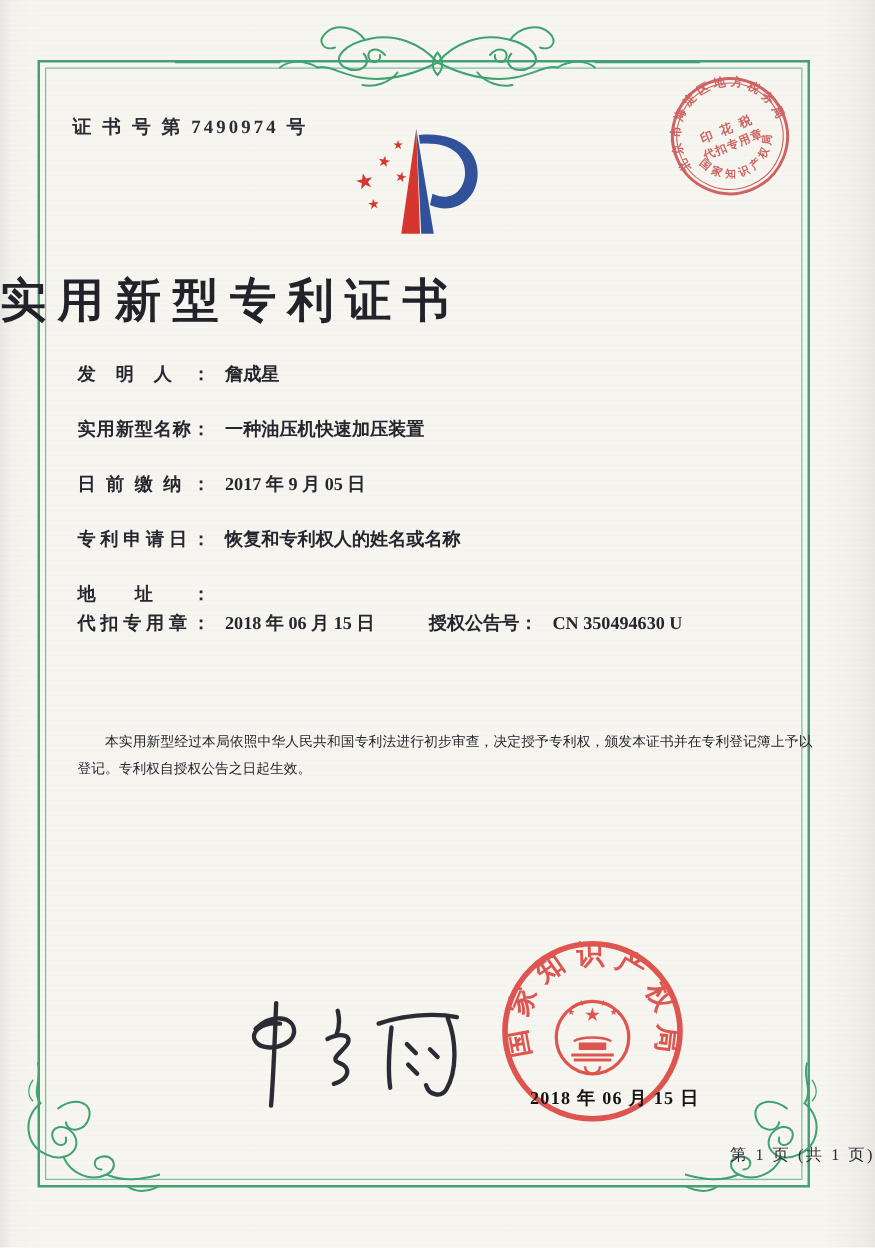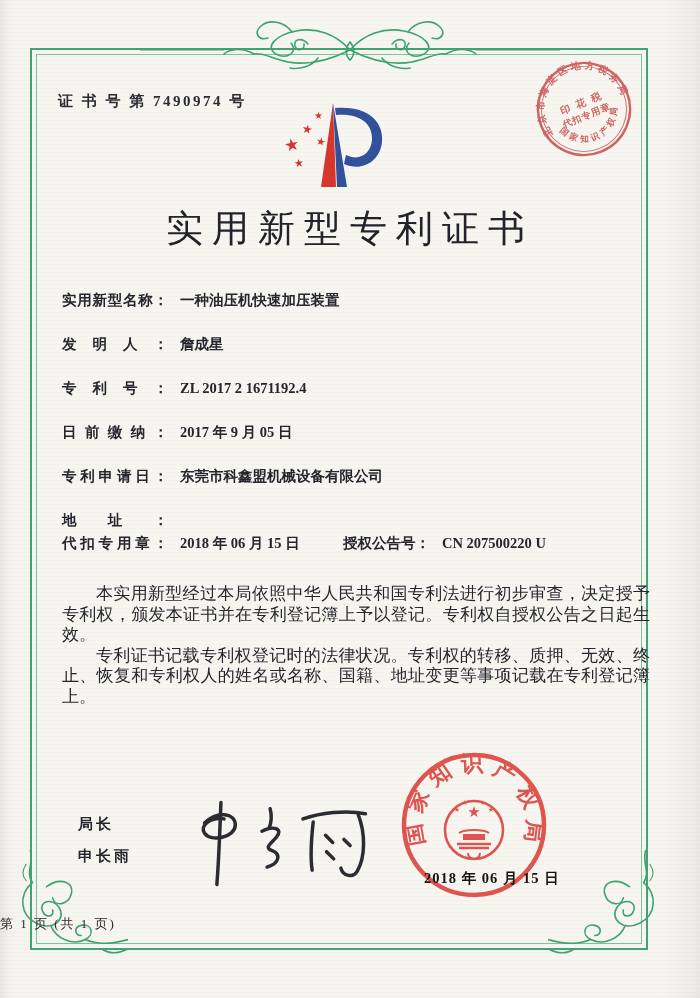--- a/index.html
+++ b/index.html
@@ -5,41 +5,41 @@
   html,body{margin:0;padding:0;}
   body{width:700px;height:998px;font-family:"Liberation Serif","DejaVu Serif",serif;color:#1d1d24;}
   .paper{position:relative;width:700px;height:998px;overflow:hidden;
     background:
       repeating-linear-gradient(180deg, rgba(120,150,130,0.035) 0 1px, rgba(0,0,0,0) 1px 4px),
       linear-gradient(90deg, #e8e6e2 0, #f4f2ed 10px, #f7f5f0 30px, #f7f5f0 660px, #efede8 690px, #e9e7e2 700px),
       #f7f5f0;}
   .frame-outer{position:absolute;left:30px;top:48px;right:52px;bottom:48px;border:2.5px solid #44a173;}
   .frame-inner{position:absolute;left:4px;top:4px;right:4px;bottom:4px;border:1px solid #7cc09c;}
   .cert-no{position:absolute;left:58px;top:92px;font-size:15px;font-weight:600;letter-spacing:2.5px;color:#2b2b33;}
-  .title{position:absolute;left:0;right:0;top:204px;text-align:center;font-size:37px;font-weight:400;letter-spacing:9px;color:#22222a;}
+  .title{position:absolute;left:0;right:0;top:216px;text-align:left;font-size:37px;font-weight:700;letter-spacing:9px;color:#22222a;}
   .fields{position:absolute;left:62px;top:290px;right:55px;font-size:14.5px;font-weight:600;color:#26262e;}
   .field-row{display:flex;align-items:flex-start;line-height:21px;margin-bottom:23px;position:relative;}
   .f-label{display:inline-block;width:106px;text-align:justify;text-align-last:justify;text-justify:inter-character;flex:none;}
   .f-value{margin-left:12px;}
   .row-address{margin-bottom:2px;}
   .row-address .f-value{max-width:378px;}
   .grant-no{position:absolute;left:281px;top:0;display:flex;}
-  .paras{position:absolute;left:62px;top:584px;right:50px;font-size:17px;line-height:20.6px;color:#26262e;}
+  .paras{position:absolute;left:62px;top:584px;right:50px;font-size:11px;line-height:20.6px;color:#26262e;}
   .paras p{margin:0;text-indent:2em;text-align:justify;text-justify:inter-ideograph;}
   .signoff{position:absolute;left:78px;top:808px;font-size:15px;font-weight:700;letter-spacing:3px;line-height:32px;color:#26262e;}
   .signoff div{white-space:nowrap;}
   .signature{position:absolute;left:182px;top:796px;}
   .seal{position:absolute;left:399px;top:750px;}
   .seal-date{position:absolute;left:424px;top:869px;font-size:14.5px;font-weight:600;letter-spacing:1px;color:#141414;z-index:5;white-space:nowrap;}
   .tax-stamp{position:absolute;left:534px;top:59px;opacity:.88;}
   .logo{position:absolute;left:276px;top:99px;}
   .flourish-top{position:absolute;left:140px;top:14px;}
   .flourish-bl{position:absolute;left:16px;top:850px;}
   .flourish-br{position:absolute;left:548px;top:850px;transform:scaleX(-1);}
-  .footer{position:absolute;left:0;right:0;top:915px;text-align:left;font-size:13px;letter-spacing:2px;color:#2b2b33;}
+  .footer{position:absolute;left:0;right:0;top:915px;text-align:right;font-size:13px;letter-spacing:2px;color:#2b2b33;}
   .green-stroke{stroke:#3fa370;fill:none;stroke-width:1.6;stroke-linecap:round;}
   .sig-stroke{stroke:#2b2b33;fill:none;stroke-width:3.4;stroke-linecap:round;stroke-linejoin:round;}
 </style>
 </head>
 <body>
 
 <div class="paper">
 
   <div class="frame-outer">
     <div class="frame-inner"></div>
@@ -116,61 +116,52 @@
       <text font-size="8.6" font-weight="bold"><textPath href="#tax-bot" textLength="80">国家知识产权局</textPath></text>
       <text x="50" y="47" font-size="10" font-weight="bold" text-anchor="middle" letter-spacing="2">印 花 税</text>
       <text x="50" y="60" font-size="9.2" font-weight="bold" text-anchor="middle" letter-spacing="1">代扣专用章</text>
     </g>
   </svg>
 
   <div class="title">实用新型专利证书</div>
 
   <div class="fields">
     <div class="field-row">
-      <span class="f-label">实用新型名称：</span>
-      <span class="f-value">一种油压机快速加压装置</span>
-    </div>
-    <div class="field-row">
       <span class="f-label">发明人：</span>
       <span class="f-value">詹成星</span>
     </div>
     <div class="field-row">
-      <span class="f-label">专利号：</span>
-      <span class="f-value">ZL 2017 2 1671192.4</span>
+      <span class="f-label">实用新型名称：</span>
+      <span class="f-value">一种油压机快速加压装置</span>
     </div>
     <div class="field-row">
       <span class="f-label">日前缴纳：</span>
       <span class="f-value">2017 年 9 月 05 日</span>
     </div>
     <div class="field-row">
       <span class="f-label">专利申请日：</span>
-      <span class="f-value">东莞市科鑫盟机械设备有限公司</span>
+      <span class="f-value">恢复和专利权人的姓名或名称</span>
     </div>
     <div class="field-row row-address">
       <span class="f-label">地址：</span>
     </div>
     <div class="field-row">
       <span class="f-label">代扣专用章：</span>
       <span class="f-value">2018 年 06 月 15 日</span>
       <span class="grant-no">
         <span>授权公告号：</span>
-        <span class="f-value">CN 207500220 U</span>
+        <span class="f-value">CN 350494630 U</span>
       </span>
     </div>
   </div>
 
   <div class="paras">
     <p>本实用新型经过本局依照中华人民共和国专利法进行初步审查，决定授予专利权，颁发本证书并在专利登记簿上予以登记。专利权自授权公告之日起生效。</p>
-    <p>专利证书记载专利权登记时的法律状况。专利权的转移、质押、无效、终止、恢复和专利权人的姓名或名称、国籍、地址变更等事项记载在专利登记簿上。</p>
   </div>
 
-  <div class="signoff">
-    <div>局长</div>
-    <div>申长雨</div>
-  </div>
 
   <svg class="signature" width="205" height="95" viewBox="0 0 200 92">
     <g class="sig-stroke">
       <path d="M22,26 C34,14 52,16 52,28 C52,40 28,45 22,36 C17,29 27,20 41,22"></path>
       <path d="M38,6 C37,30 36,62 34,86"></path>
       <path d="M86,12 C88,20 87,26 85,31"></path>
       <path d="M78,34 C90,28 99,32 92,40 C86,47 80,50 88,53 C96,56 96,65 83,69"></path>
       <path d="M118,22 C135,16 160,13 179,17"></path>
       <path d="M128,25 C126,43 125,59 127,72"></path>
       <path d="M172,18 C179,36 179,59 171,73 C167,80 157,78 155,70"></path>

